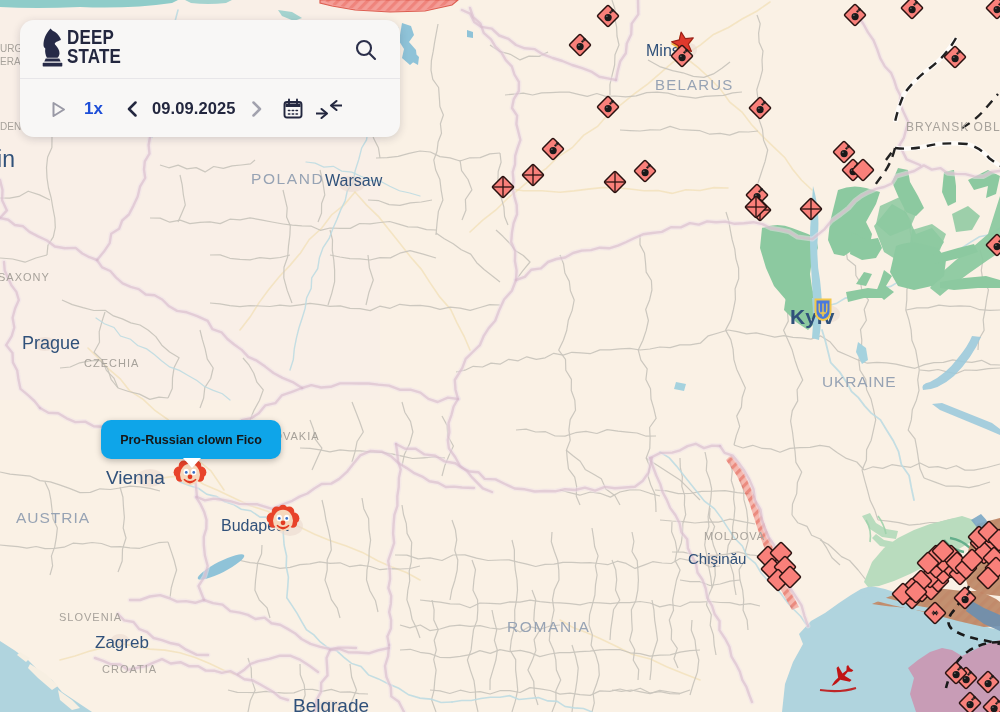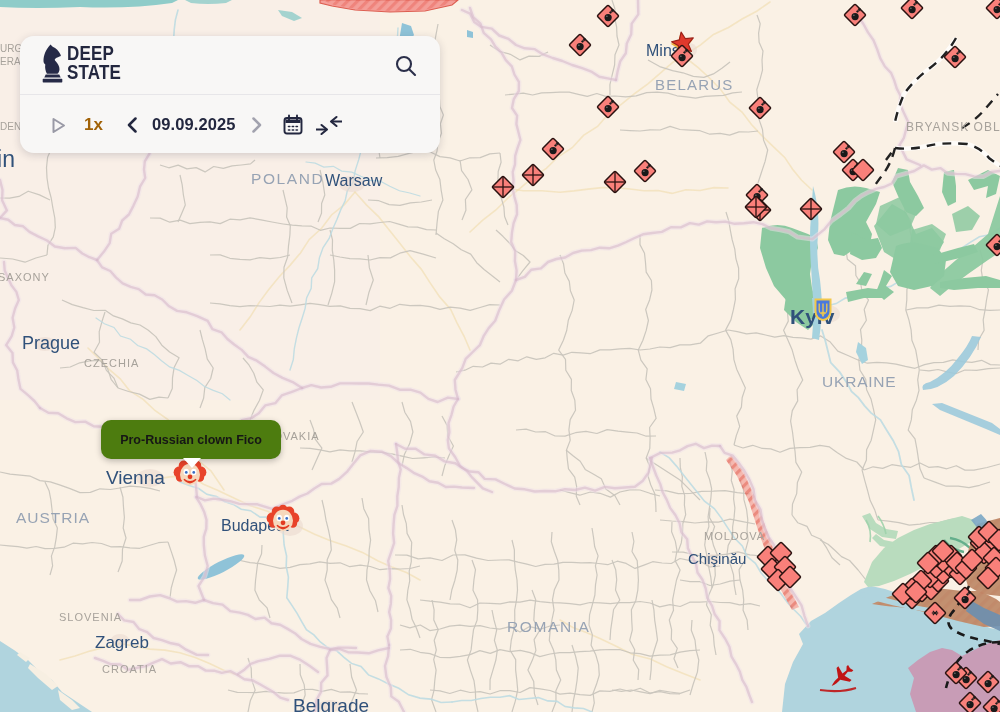--- a/index.html
+++ b/index.html
@@ -1,25 +1,25 @@
 <!DOCTYPE html>
 <html><head><meta charset="utf-8">
 <style>
 html,body{margin:0;padding:0;width:1000px;height:712px;overflow:hidden;
  font-family:"Liberation Sans",sans-serif;}
 #map{position:absolute;inset:0;}
-#card{position:absolute;left:20px;top:36px;width:420px;height:117px;background:#f8f7f6;
+#card{position:absolute;left:20px;top:20px;width:380px;height:117px;background:#f8f7f6;
  border-radius:14px;box-shadow:0 2px 8px rgba(40,40,60,.18);}
 #card .top{position:relative;height:58px;border-bottom:1px solid #e7e6e9;}
 #card .bot{position:relative;height:58px;display:flex;align-items:center;}
 .logo{position:absolute;left:20px;top:8px;}
 .wordmark{position:absolute;left:47px;top:8px;color:#23273f;font-weight:bold;font-size:20px;
  line-height:18.5px;letter-spacing:0.2px;transform:scaleX(.85);transform-origin:left top;}
 .search{position:absolute;right:22px;top:18px;}
-#tip{position:absolute;left:101px;top:420px;width:180px;height:39px;background:#4d7c0f;border-radius:10px;
+#tip{position:absolute;left:101px;top:420px;width:180px;height:39px;background:#0ea5e9;border-radius:10px;
  box-shadow:0 2px 6px rgba(0,0,0,.25);display:flex;align-items:center;justify-content:center;
  font-size:12.5px;font-weight:bold;color:#161616;}
 #tip:after{content:"";position:absolute;left:82px;top:38px;border:9px solid transparent;
  border-top:10px solid #fff;border-bottom:0;}
 </style></head>
 <body>
 <div id="map"><svg width="1000" height="712" viewBox="0 0 1000 712">
 <rect width="1000" height="712" fill="#faf1e5"></rect>
 <rect x="0" y="0" width="380" height="400" fill="#f9efe8" opacity="0.6"></rect>
 
@@ -500,21 +500,21 @@
   <div class="wordmark">DEEP<br>STATE</div>
   <svg class="search" width="24" height="24" viewBox="0 0 24 24" fill="none" stroke="#2b2f4a" stroke-width="2.1" stroke-linecap="round">
    <circle cx="10" cy="10" r="7"></circle>
         <line x1="15.2" y1="15.2" x2="21" y2="21"></line>
   </svg>
  </div>
  <div class="bot">
   <svg style="position:absolute;left:31px;top:22px" width="15" height="17" viewBox="0 0 15 17" fill="none" stroke="#9a9aa6" stroke-width="2" stroke-linejoin="round">
         <path d="M2.5,2 L13,8.5 L2.5,15 Z"></path>
       </svg>
-  <span style="position:absolute;left:64px;top:20px;font-weight:bold;font-size:17px;color:#a16207">1x</span>
+  <span style="position:absolute;left:64px;top:20px;font-weight:bold;font-size:17px;color:#1d4ed8">1x</span>
   <svg style="position:absolute;left:106px;top:22px" width="12" height="16" viewBox="0 0 12 16" fill="none" stroke="#23273f" stroke-width="2.5" stroke-linecap="round" stroke-linejoin="round">
         <path d="M9.5,1.5 L3,8 L9.5,14.5"></path>
       </svg>
   <span style="position:absolute;left:132px;top:20px;font-weight:bold;font-size:16.5px;color:#23273f;letter-spacing:0.1px">09.09.2025</span>
   <svg style="position:absolute;left:231px;top:22px" width="12" height="16" viewBox="0 0 12 16" fill="none" stroke="#a2a2ae" stroke-width="2.5" stroke-linecap="round" stroke-linejoin="round">
         <path d="M2.5,1.5 L9,8 L2.5,14.5"></path>
       </svg>
   <svg style="position:absolute;left:262px;top:19px" width="22" height="22" viewBox="0 0 22 22" fill="none" stroke="#23273f" stroke-width="1.9" stroke-linecap="round">
    <rect x="2.5" y="4" width="17" height="15.5" rx="2.5"></rect>
    <rect x="3.5" y="5.5" width="15" height="3.5" fill="#23273f" stroke="none"></rect>

